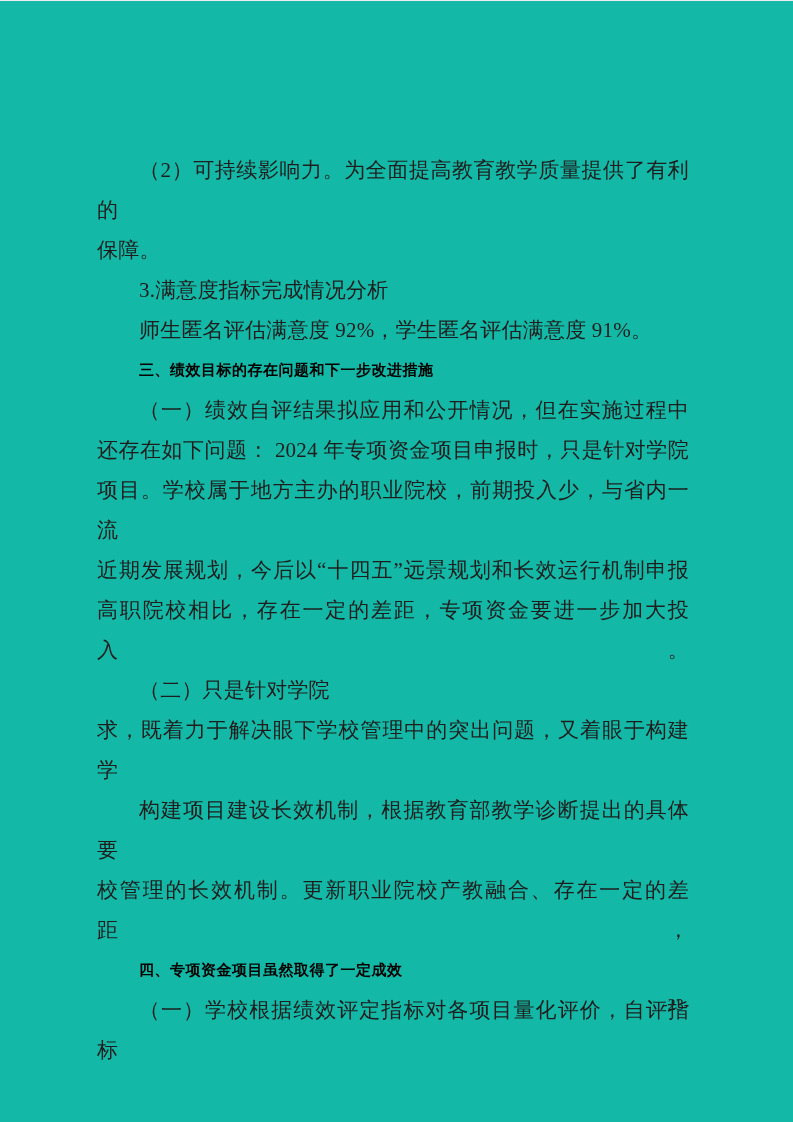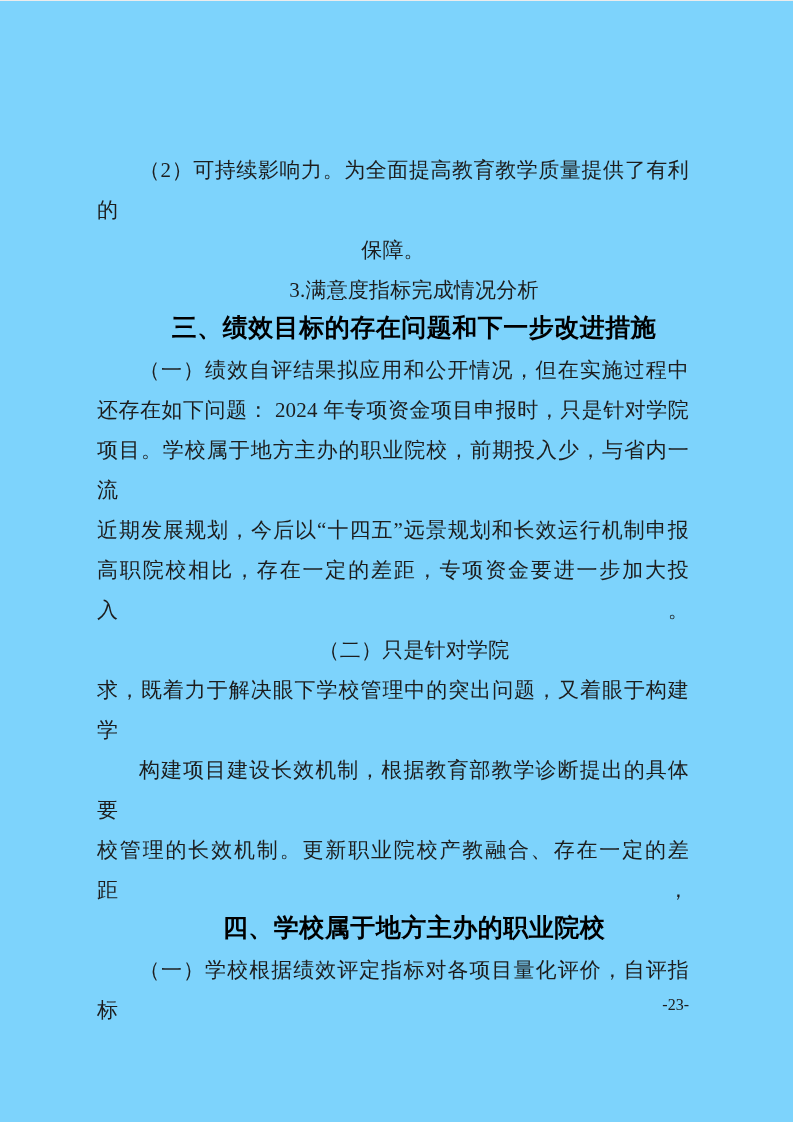--- a/index.html
+++ b/index.html
@@ -4,21 +4,21 @@
 <style>
   html, body {
     margin: 0;
     padding: 0;
     background: #ffffff;
   }
   .page {
     position: relative;
     width: 793px;
     height: 1122px;
-    background: #7dd3fc;
+    background: #14b8a6;
     overflow: hidden;
     font-family: "Liberation Serif", "DejaVu Serif", serif;
   }
   .top-edge {
     position: absolute;
     top: 0; left: 0; right: 0;
     height: 1px;
     background: #ececec;
   }
   .text-block {
@@ -28,36 +28,35 @@
     width: 592px;
   }
   .line {
     margin: 0;
     padding: 0;
     font-size: 21px;
     line-height: 40px;
     color: #1d1d1d;
     letter-spacing: 0.2px;
     white-space: nowrap;
-    text-align: center;
   }
   .line.fill {
     white-space: normal;
     text-align: justify;
     text-align-last: justify;
     text-justify: inter-character;
   }
   .line.indent {
     text-indent: 42px;
   }
   .line.heading {
-    font-family: Liberation Mono, monospace;
+    font-family: Liberation Serif, serif;
     font-weight: 700;
     color: #000000;
-    font-size: 25px;
+    font-size: 15px;
     letter-spacing: 0.5px;
   }
   .page-number {
     position: absolute;
     top: 994px;
     left: 97px;
     width: 592px;
     text-align: right;
     font-size: 16px;
     line-height: 22px;
@@ -67,27 +66,28 @@
 </style>
 </head>
 <body>
 
 <div class="page">
   <div class="top-edge"></div>
   <main class="text-block" id="text-block">
       <p class="line indent fill">（2）可持续影响力。为全面提高教育教学质量提供了有利的</p>
       <p class="line">保障。</p>
       <p class="line indent">3.满意度指标完成情况分析</p>
+      <p class="line indent">师生匿名评估满意度 92%，学生匿名评估满意度 91%。</p>
       <p class="line heading indent">三、绩效目标的存在问题和下一步改进措施</p>
       <p class="line indent fill">（一）绩效自评结果拟应用和公开情况，但在实施过程中</p>
       <p class="line fill">还存在如下问题： 2024 年专项资金项目申报时，只是针对学院</p>
       <p class="line fill">项目。学校属于地方主办的职业院校，前期投入少，与省内一流</p>
       <p class="line fill">近期发展规划，今后以“十四五”远景规划和长效运行机制申报</p>
       <p class="line fill">高职院校相比，存在一定的差距，专项资金要进一步加大投入。</p>
       <p class="line indent">（二）只是针对学院</p>
       <p class="line fill">求，既着力于解决眼下学校管理中的突出问题，又着眼于构建学</p>
       <p class="line indent fill">构建项目建设长效机制，根据教育部教学诊断提出的具体要</p>
       <p class="line fill">校管理的长效机制。更新职业院校产教融合、存在一定的差距，</p>
-      <p class="line heading indent">四、学校属于地方主办的职业院校</p>
+      <p class="line heading indent">四、专项资金项目虽然取得了一定成效</p>
       <p class="line indent fill">（一）学校根据绩效评定指标对各项目量化评价，自评指标</p>
     </main>
   <div class="page-number">-23-</div>
 </div>
 
 </body></html>

